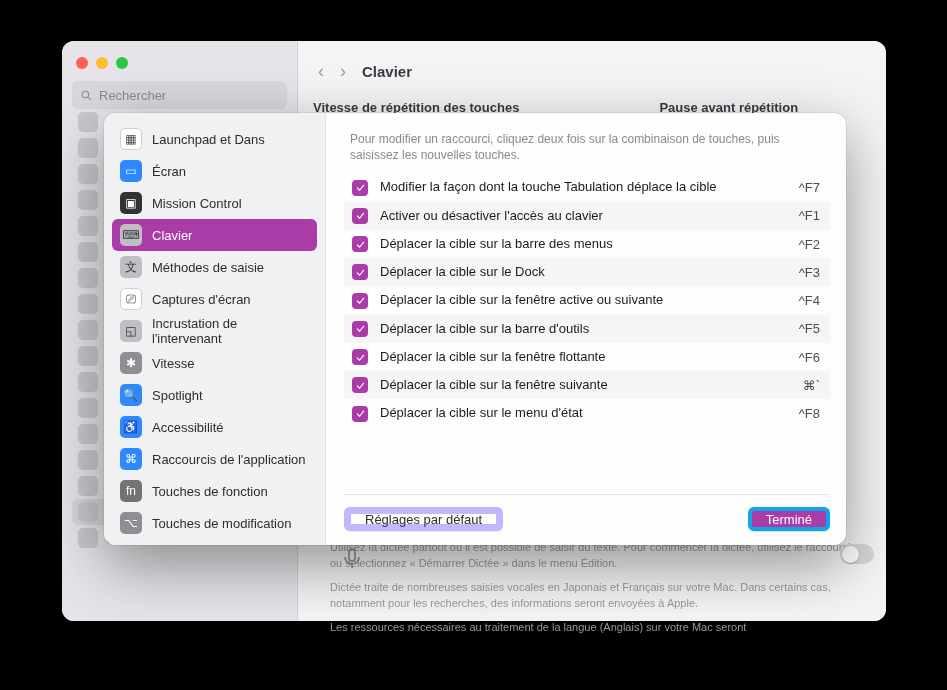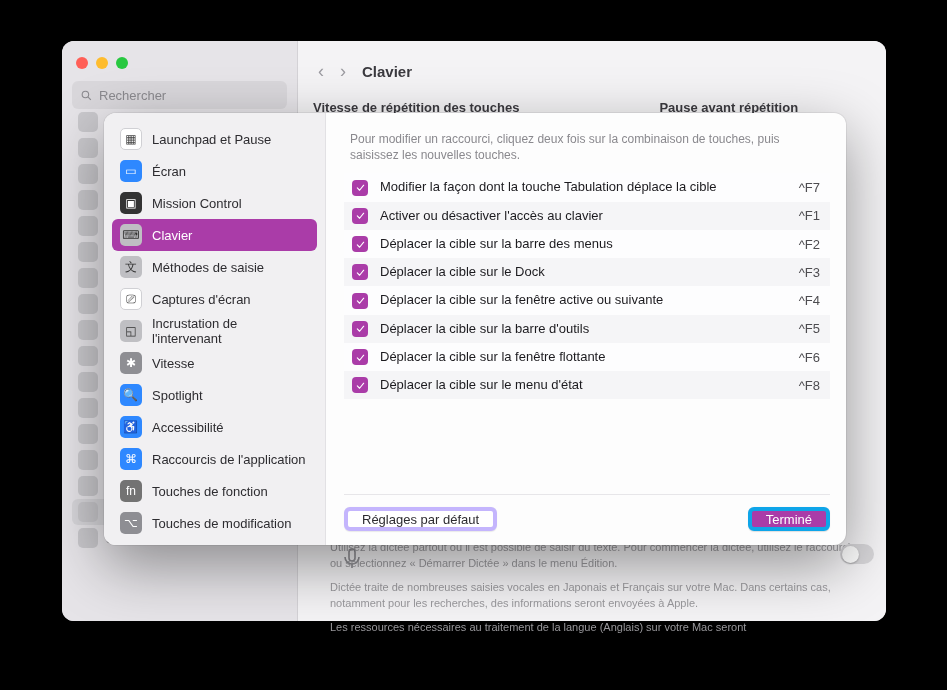--- a/index.html
+++ b/index.html
@@ -182,21 +182,21 @@
   .btn {
     height: 24px;
     padding: 0 14px;
     font-size: 13px;
     border-radius: 6px;
     display: inline-flex; align-items:center;
     cursor: default;
   }
   .btn-default {
     background: #fff;
-    border: 4px solid #c4b5fd;
+    border: 7px solid #c4b5fd;
     color: #2d2c30;
     box-shadow: 0 0.5px 1px rgba(0,0,0,0.08);
   }
   .btn-primary {
     background: #aa3ca8;
     color: #fff;
     font-weight: 500;
     border: 4px solid #0ea5e9;
     box-shadow: 0 0.5px 1px rgba(0,0,0,0.12);
   }
@@ -359,21 +359,21 @@
   <div class="line1">Utilisez la dictée partout où il est possible de saisir du texte. Pour commencer la dictée, utilisez le raccourci ou sélectionnez « Démarrer Dictée » dans le menu Édition.</div>
   <div>Dictée traite de nombreuses saisies vocales en Japonais et Français sur votre Mac. Dans certains cas, notamment pour les recherches, des informations seront envoyées à Apple.</div>
   <div style="margin-top:8px">Les ressources nécessaires au traitement de la langue (Anglais) sur votre Mac seront</div>
 </div>
 <div class="dict-switch"></div>
 
 <div class="sheet">
   <div class="sheet-sidebar" id="sheet-sidebar">
       <div class="ss-item">
         <span class="ss-icon" style="background: rgb(255, 255, 255); color: rgb(68, 68, 68); border: 1px solid rgb(208, 208, 212);">▦</span>
-        <span>Launchpad et Pause</span>
+        <span>Launchpad et Dans</span>
       </div>
       <div class="ss-item">
         <span class="ss-icon" style="background: rgb(46, 136, 255); color: rgb(255, 255, 255); border: none;">▭</span>
         <span>Écran</span>
       </div>
       <div class="ss-item">
         <span class="ss-icon" style="background: rgb(51, 51, 51); color: rgb(255, 255, 255); border: none;">▣</span>
         <span>Mission Control</span>
       </div>
       <div class="ss-item selected">
@@ -482,20 +482,29 @@
           </span>
           <span class="sc-label">Déplacer la cible sur la fenêtre flottante</span>
           <span class="sc-key">^F6</span>
         </div>
         <div class="sc-row">
           <span class="sc-check">
             <svg viewBox="0 0 24 24">
               <polyline points="5 13 10 18 19 7"></polyline>
             </svg>
           </span>
+          <span class="sc-label">Déplacer la cible sur la fenêtre suivante</span>
+          <span class="sc-key">⌘`</span>
+        </div>
+        <div class="sc-row">
+          <span class="sc-check">
+            <svg viewBox="0 0 24 24">
+              <polyline points="5 13 10 18 19 7"></polyline>
+            </svg>
+          </span>
           <span class="sc-label">Déplacer la cible sur le menu d'état</span>
           <span class="sc-key">^F8</span>
         </div>
       </div>
     <div class="sheet-footer">
       <div class="btn btn-default">
         <span>Réglages par défaut</span>
       </div>
       <div class="btn btn-primary">
         <span>Terminé</span>

